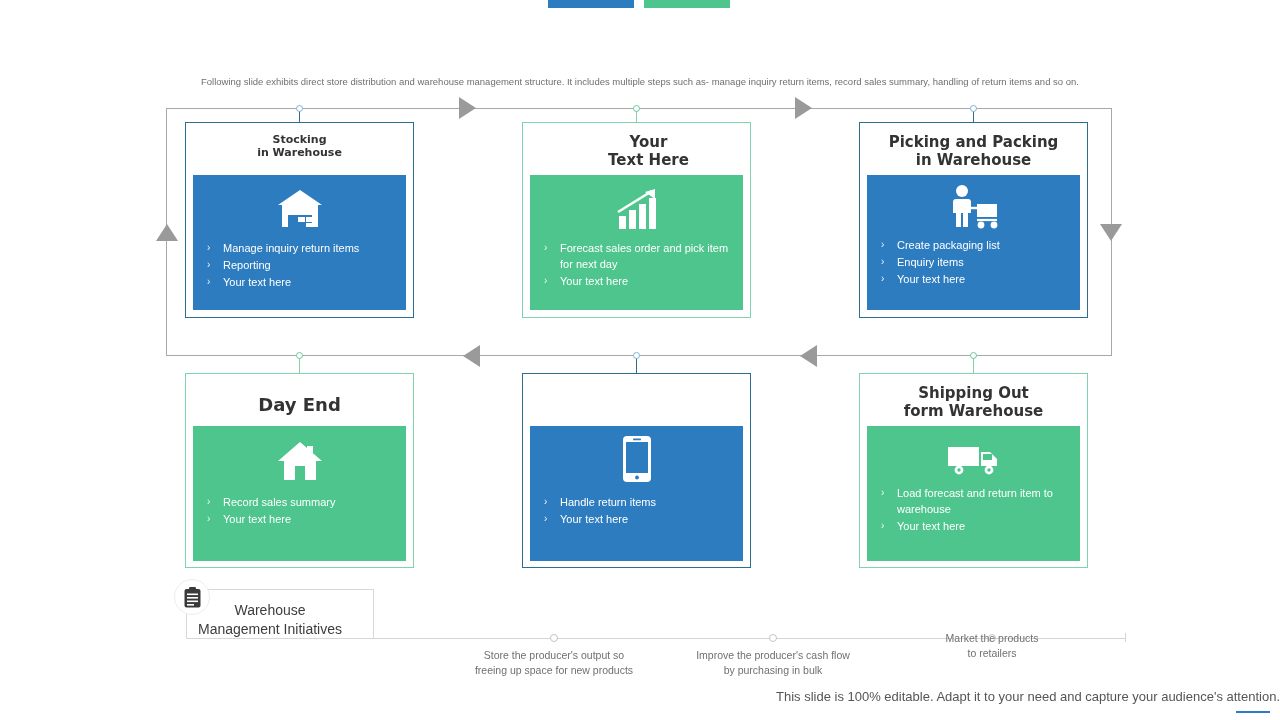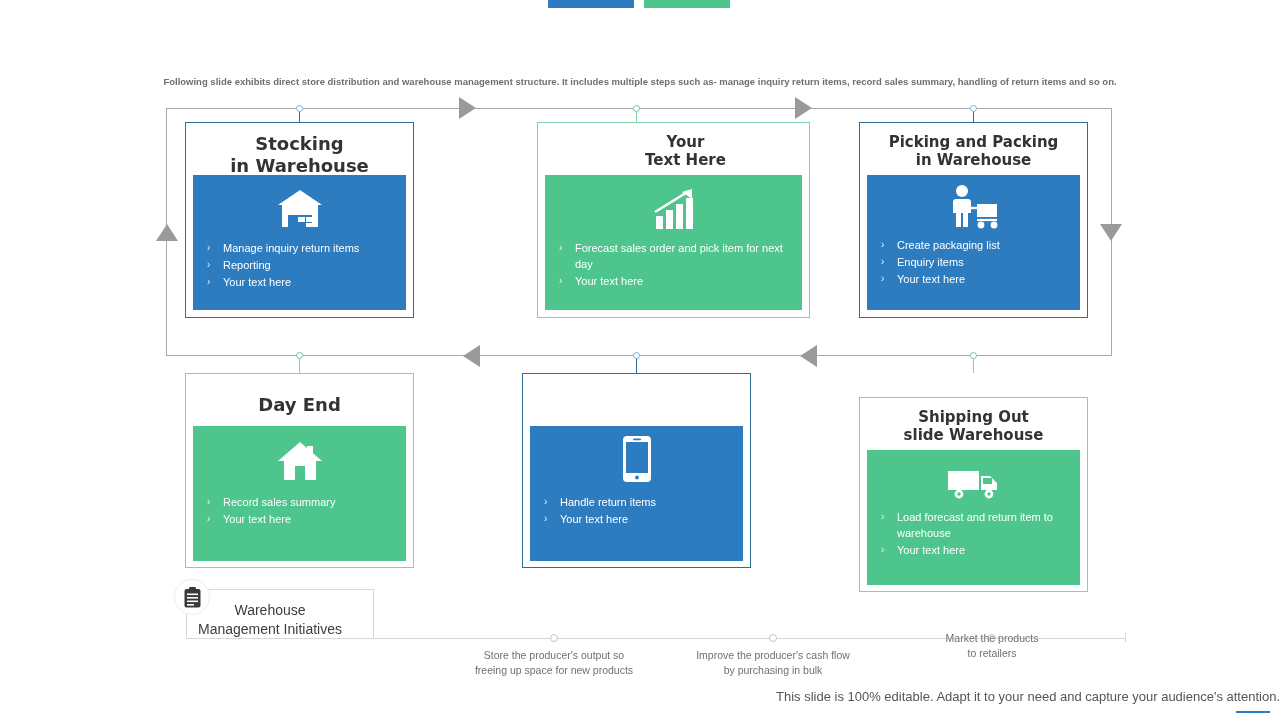--- a/index.html
+++ b/index.html
@@ -18,21 +18,21 @@
   .bar.green { background:#4EC58C; }
 
   
   .title {
     position:absolute; top:22px; left:0; width:1280px; text-align:center;
     font-size:37px; font-weight:400; color:#1a1a1a; letter-spacing:-0.2px;
     font-family:"DejaVu Sans", sans-serif;
   }
   .subtitle {
     position:absolute; top:76px; left:0; width:1280px; text-align:center;
-    font-size:9.5px; color:#6f6f6f; font-weight:700;
+    font-size:9.5px; color:#6f6f6f; font-weight:400;
   }
 
   
   .rail { position:absolute; background:#a8a8a8; }
   .rail.h { height:1px; }
   .rail.v { width:1px; }
 
   .tri { position:absolute; width:0; height:0; }
   .tri.right { border-top:11px solid transparent; border-bottom:11px solid transparent; border-left:17px solid #9a9a9a; }
   .tri.left  { border-top:11px solid transparent; border-bottom:11px solid transparent; border-right:17px solid #9a9a9a; }
@@ -132,21 +132,21 @@
   <div class="node-dot" style="left:970px; top:105px;"></div>
 
   <div class="stem" style="left:299px; top:355px; height:18px; background:#7fd3ad;"></div>
   <div class="node-dot g" style="left:296px; top:352px;"></div>
   <div class="stem" style="left:636px; top:355px; height:18px; background:#2b6e8f;"></div>
   <div class="node-dot" style="left:633px; top:352px;"></div>
   <div class="stem" style="left:973px; top:355px; height:18px; background:#7fd3ad;"></div>
   <div class="node-dot g" style="left:970px; top:352px;"></div>
 
   <div class="card blue" style="left:185px; top:122px; width:229px; height:196px;">
-    <div class="card-head" style="padding-top:10px; font-size:18px;">
+    <div class="card-head" style="padding-top:10px; font-size:11px;">
       <div>Stocking</div>
       <div>in Warehouse</div>
     </div>
     <div class="card-body blue" style="top:52px; height:135px;">
       <div class="icon-wrap" style="padding-top:13px;">
         <svg width="48" height="42" viewBox="0 0 48 42">
           <path d="M24 2 L46 17 L42 17 L42 39 L6 39 L6 17 L2 17 Z" fill="#ffffff"></path>
           <rect x="12" y="23" width="24" height="16" fill="#2E7CC0"></rect>
           <rect x="12" y="23" width="24" height="4" fill="#ffffff"></rect>
           <rect x="22" y="29" width="7" height="5" fill="#ffffff"></rect>
@@ -164,21 +164,21 @@
           <span class="btxt">Reporting</span>
         </div>
         <div class="bullet">
           <span class="chev">›</span>
           <span class="btxt">Your text here</span>
         </div>
       </div>
     </div>
   </div>
 
-  <div class="card green" style="left:537px; top:122px; width:273px; height:196px;padding-left:24px;">
+  <div class="card green" style="left:522px; top:122px; width:229px; height:196px;padding-left:24px;">
     <div class="card-head" style="padding-top:10px; font-size:15px;">
       <div>Your</div>
       <div>Text Here</div>
     </div>
     <div class="card-body green" style="top:52px; height:135px;">
       <div class="icon-wrap" style="padding-top:13px;">
         <svg width="46" height="42" viewBox="0 0 46 42">
           <rect x="5" y="28" width="7" height="13" fill="#ffffff"></rect>
           <rect x="15" y="22" width="7" height="19" fill="#ffffff"></rect>
           <rect x="25" y="16" width="7" height="25" fill="#ffffff"></rect>
@@ -275,24 +275,24 @@
           <span class="btxt">Handle return items</span>
         </div>
         <div class="bullet">
           <span class="chev">›</span>
           <span class="btxt">Your text here</span>
         </div>
       </div>
     </div>
   </div>
 
-  <div class="card green" style="left:859px; top:373px; width:229px; height:195px;margin-top:24px;">
+  <div class="card green" style="left:859px; top:373px; width:229px; height:195px;">
     <div class="card-head" style="padding-top:10px; font-size:15px;">
       <div>Shipping Out</div>
-      <div>slide Warehouse</div>
+      <div>form Warehouse</div>
     </div>
     <div class="card-body green" style="top:52px; height:135px;">
       <div class="icon-wrap" style="padding-top:18px;">
         <svg width="54" height="32" viewBox="0 0 54 32">
           <rect x="1" y="3" width="31" height="19" fill="#ffffff"></rect>
           <path d="M34 8 h9 l7 7 v7 h-16 z" fill="#ffffff"></path>
           <rect x="36" y="10" width="9" height="6" fill="#4EC58C"></rect>
           <circle cx="12" cy="26" r="4.4" fill="#ffffff"></circle>
           <circle cx="12" cy="26" r="1.7" fill="#4EC58C"></circle>
           <circle cx="42" cy="26" r="4.4" fill="#ffffff"></circle>

